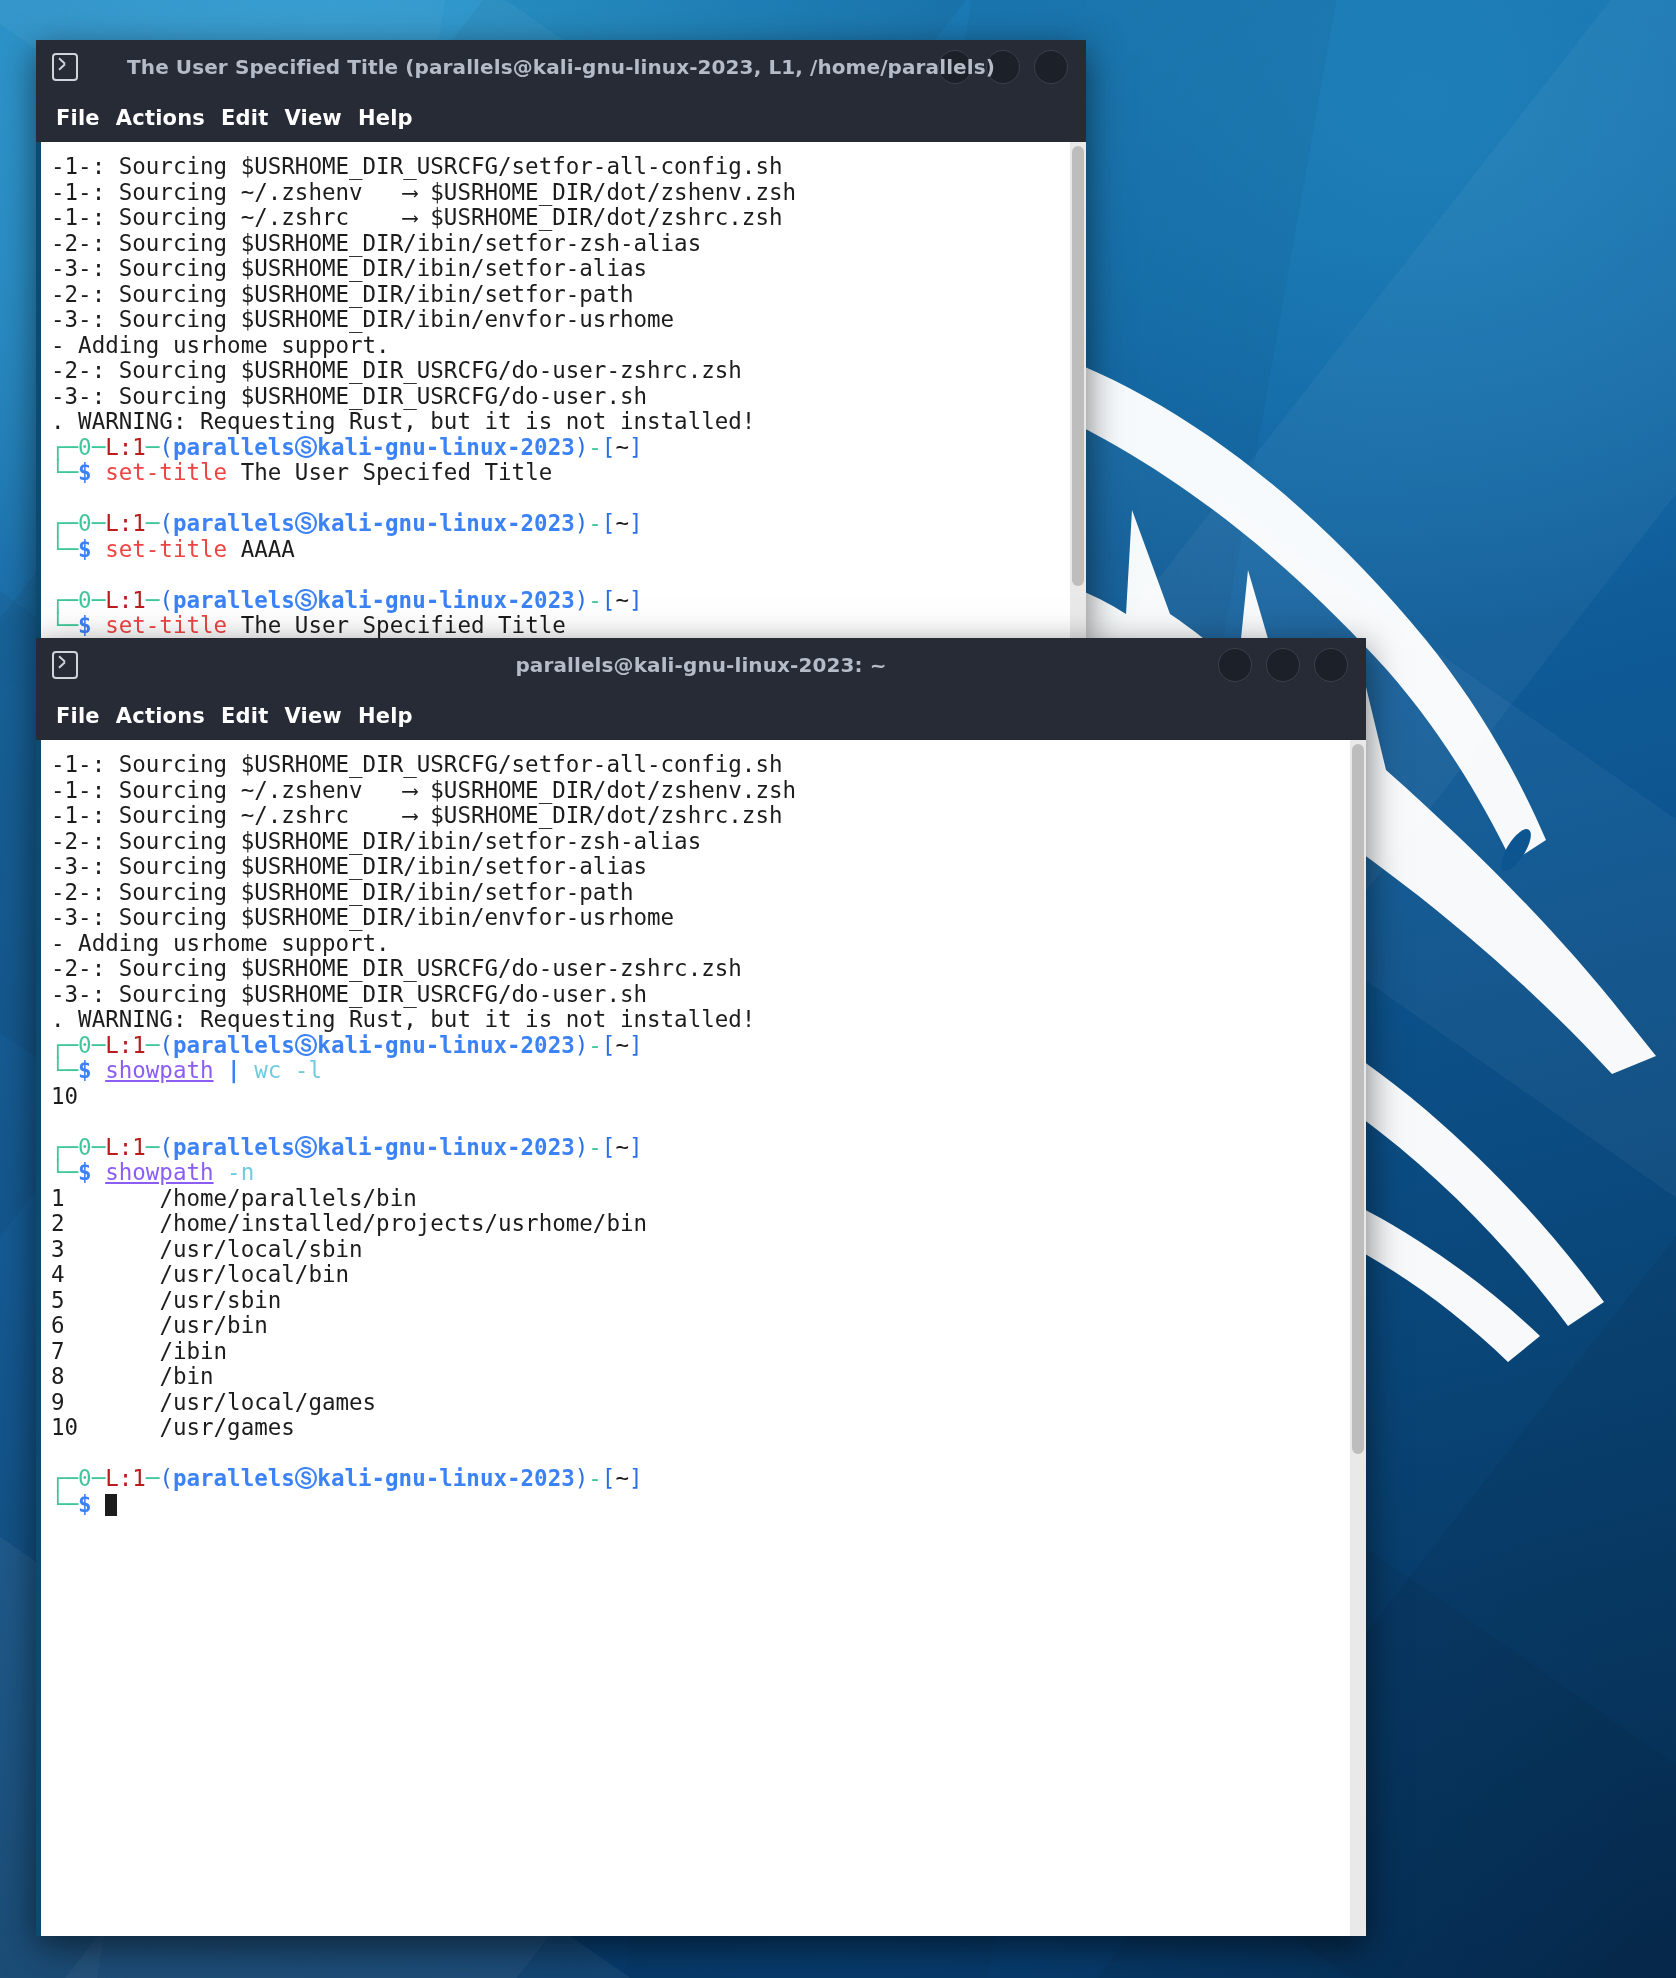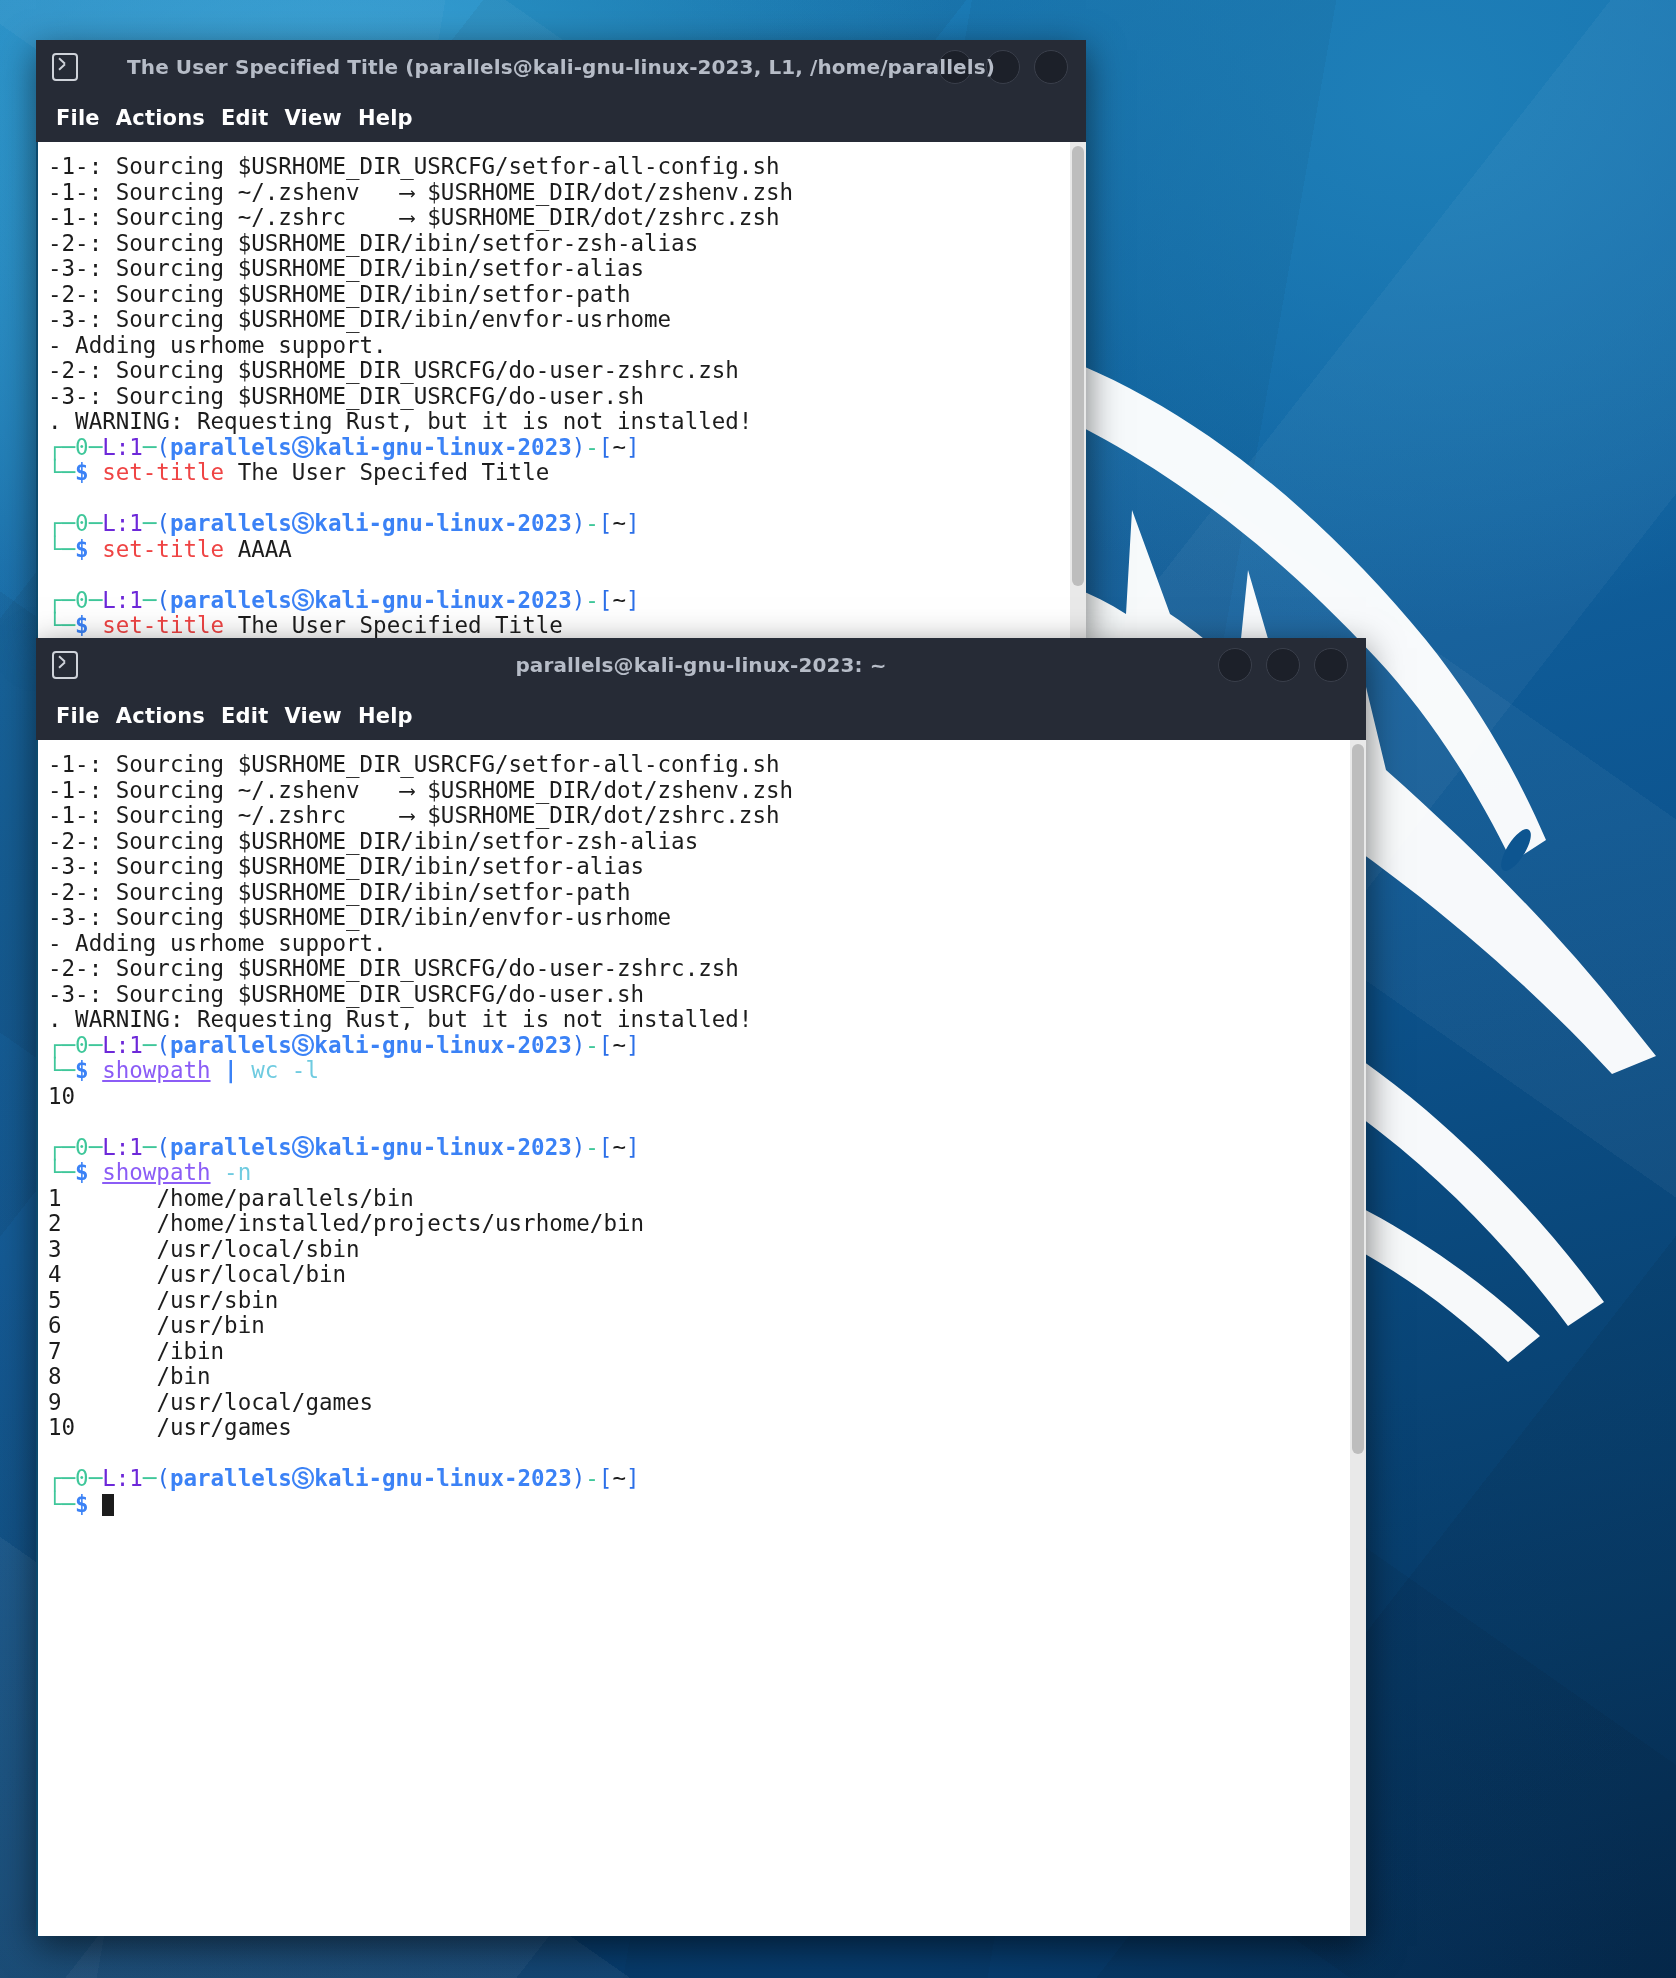--- a/index.html
+++ b/index.html
@@ -80,42 +80,42 @@
   .menu-item {
     color: #ffffff; font-size: 21px; font-weight: 700;
     letter-spacing: .2px; cursor: default;
   }
 
   
   .term-body {
     flex: 1 1 auto; background: #ffffff;
     position: relative; overflow: hidden;
     padding: 6px 0 0 0;
-    border-left: 2px solid #0c4a6e;
+    border-left: 5px solid #0c4a6e;
   }
   .term-scroll {
     position: absolute; top: 0; bottom: 0; right: 0; width: 16px;
     background: #e9e9e9;
   }
   .term-scroll .thumb {
     position: absolute; left: 2px; right: 2px; background: #bdbdbd; border-radius: 6px;
   }
   pre.term-text {
     margin: 0; padding: 6px 0 0 10px;
     font-family: "DejaVu Sans Mono", monospace;
     font-size: 22.5px; line-height: 25.5px;
     color: #1c1c1c; white-space: pre;
   }
   
   .c-green  { color: #3fc79a; }
   .c-blue   { color: #3b82f6; font-weight: 700; }
   .c-blueln { color: #2b6fe8; }
   .c-cyan   { color: #ef4444; }
   .c-cyan2  { color: #6fcbe0; }
-  .c-grey   { color: #6d28d9; }
+  .c-grey   { color: #b91c1c; }
   .c-dark   { color: #1c1c1c; }
   .c-ul     { color: #8b5cf6; text-decoration: underline; }
   .cursor-blk {
     display: inline-block; width: 12px; height: 22px;
     background: #1c1c1c; vertical-align: -4px;
   }
 </style>
 </head>
 <body>
 

